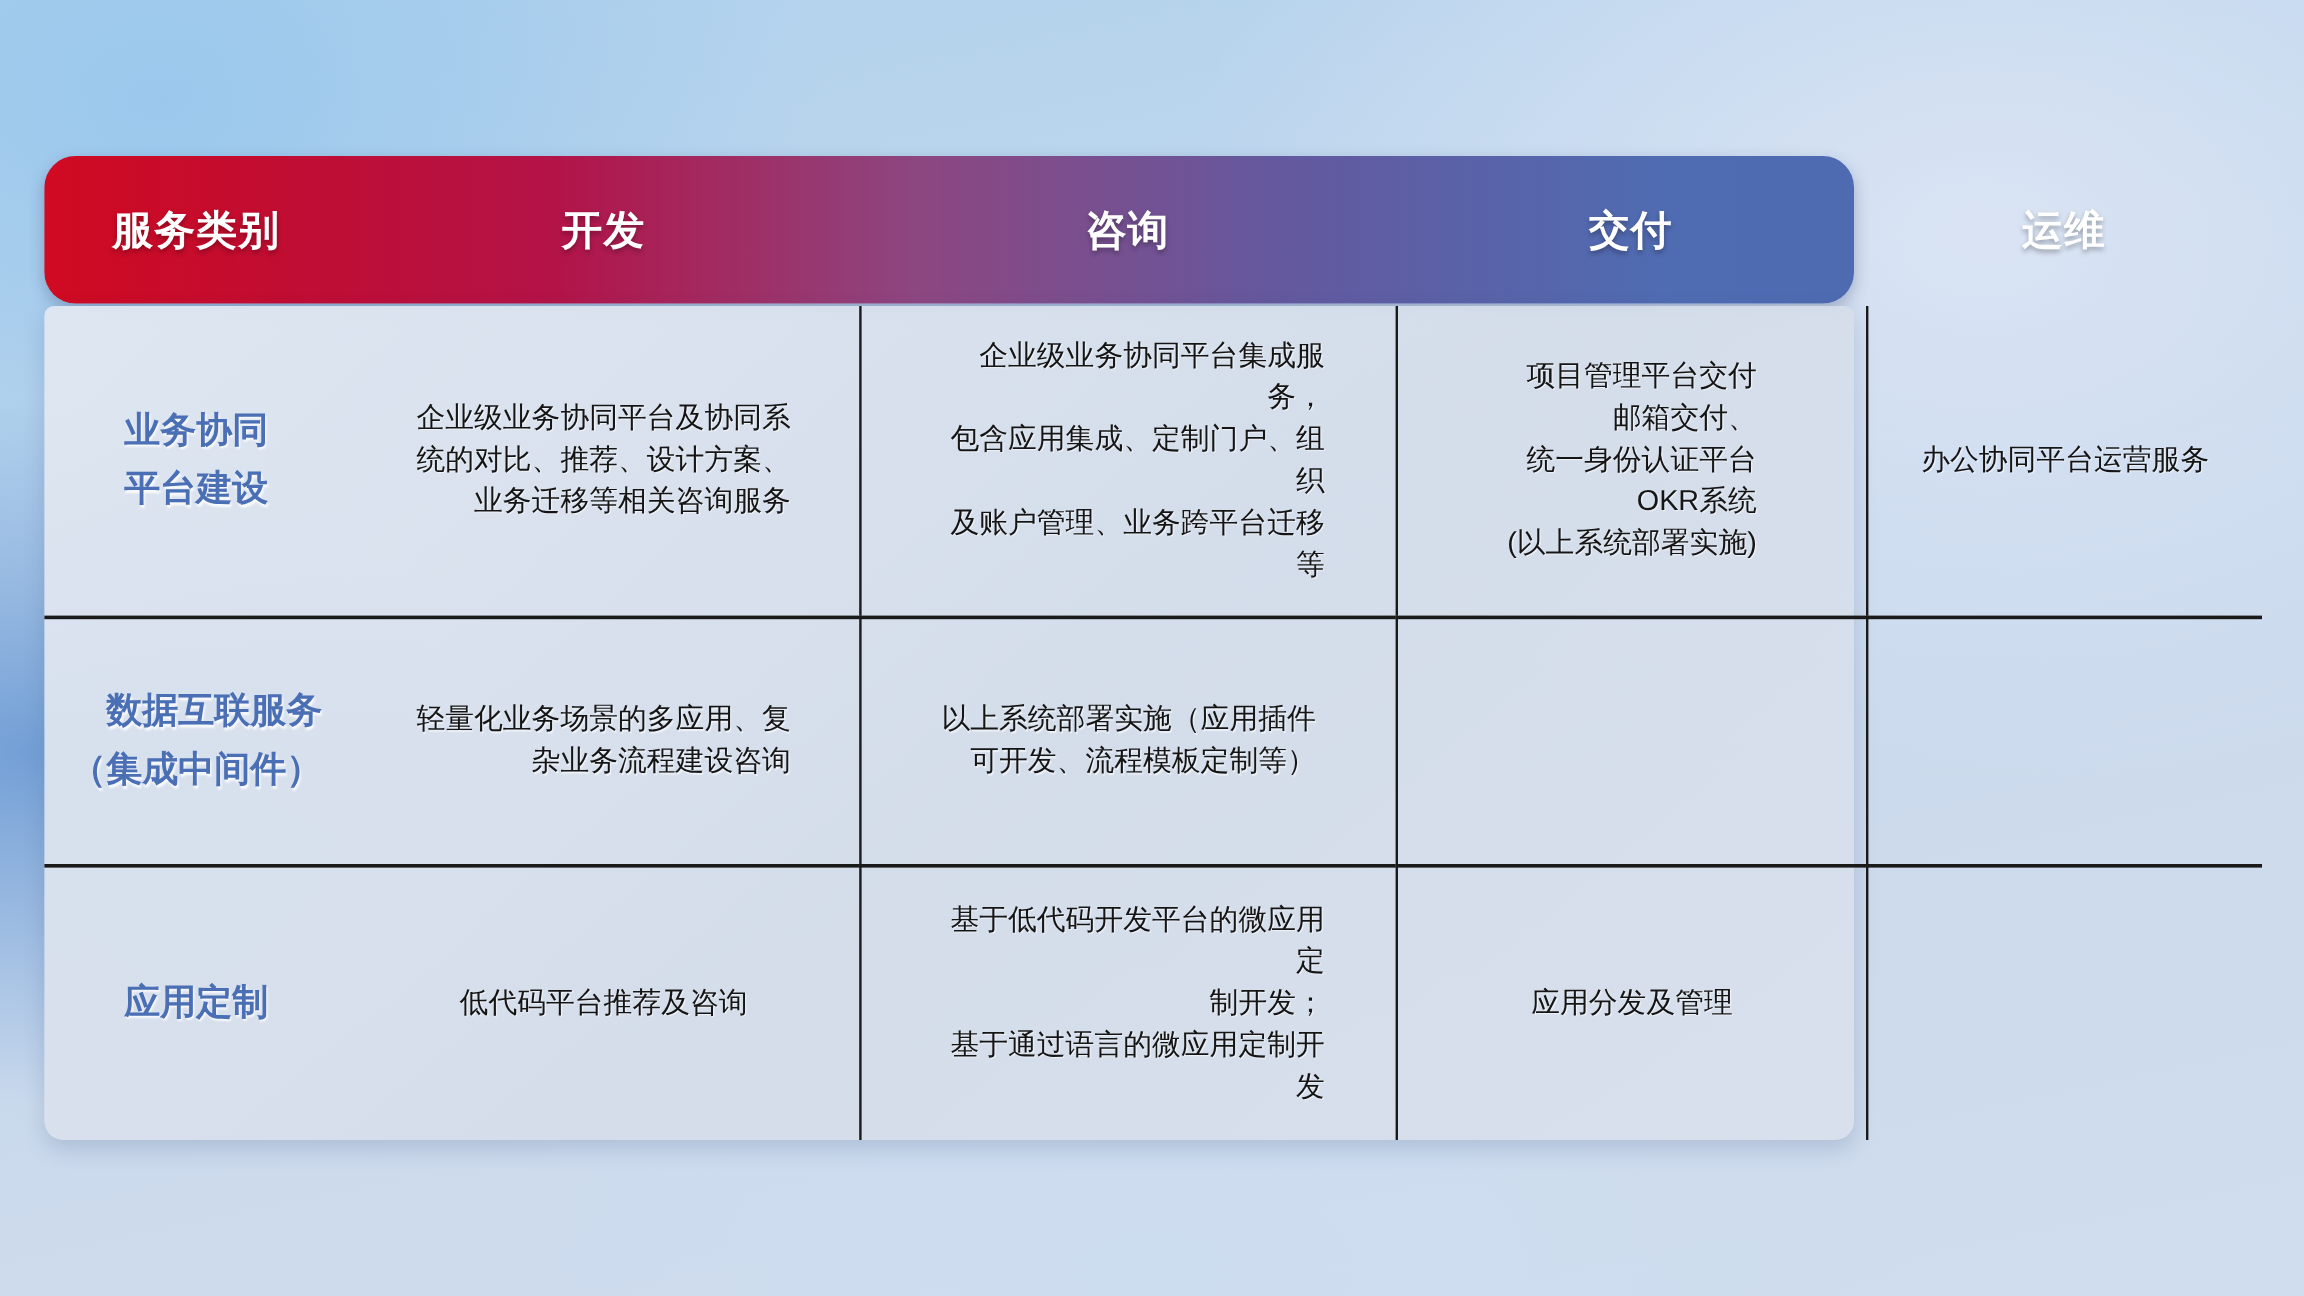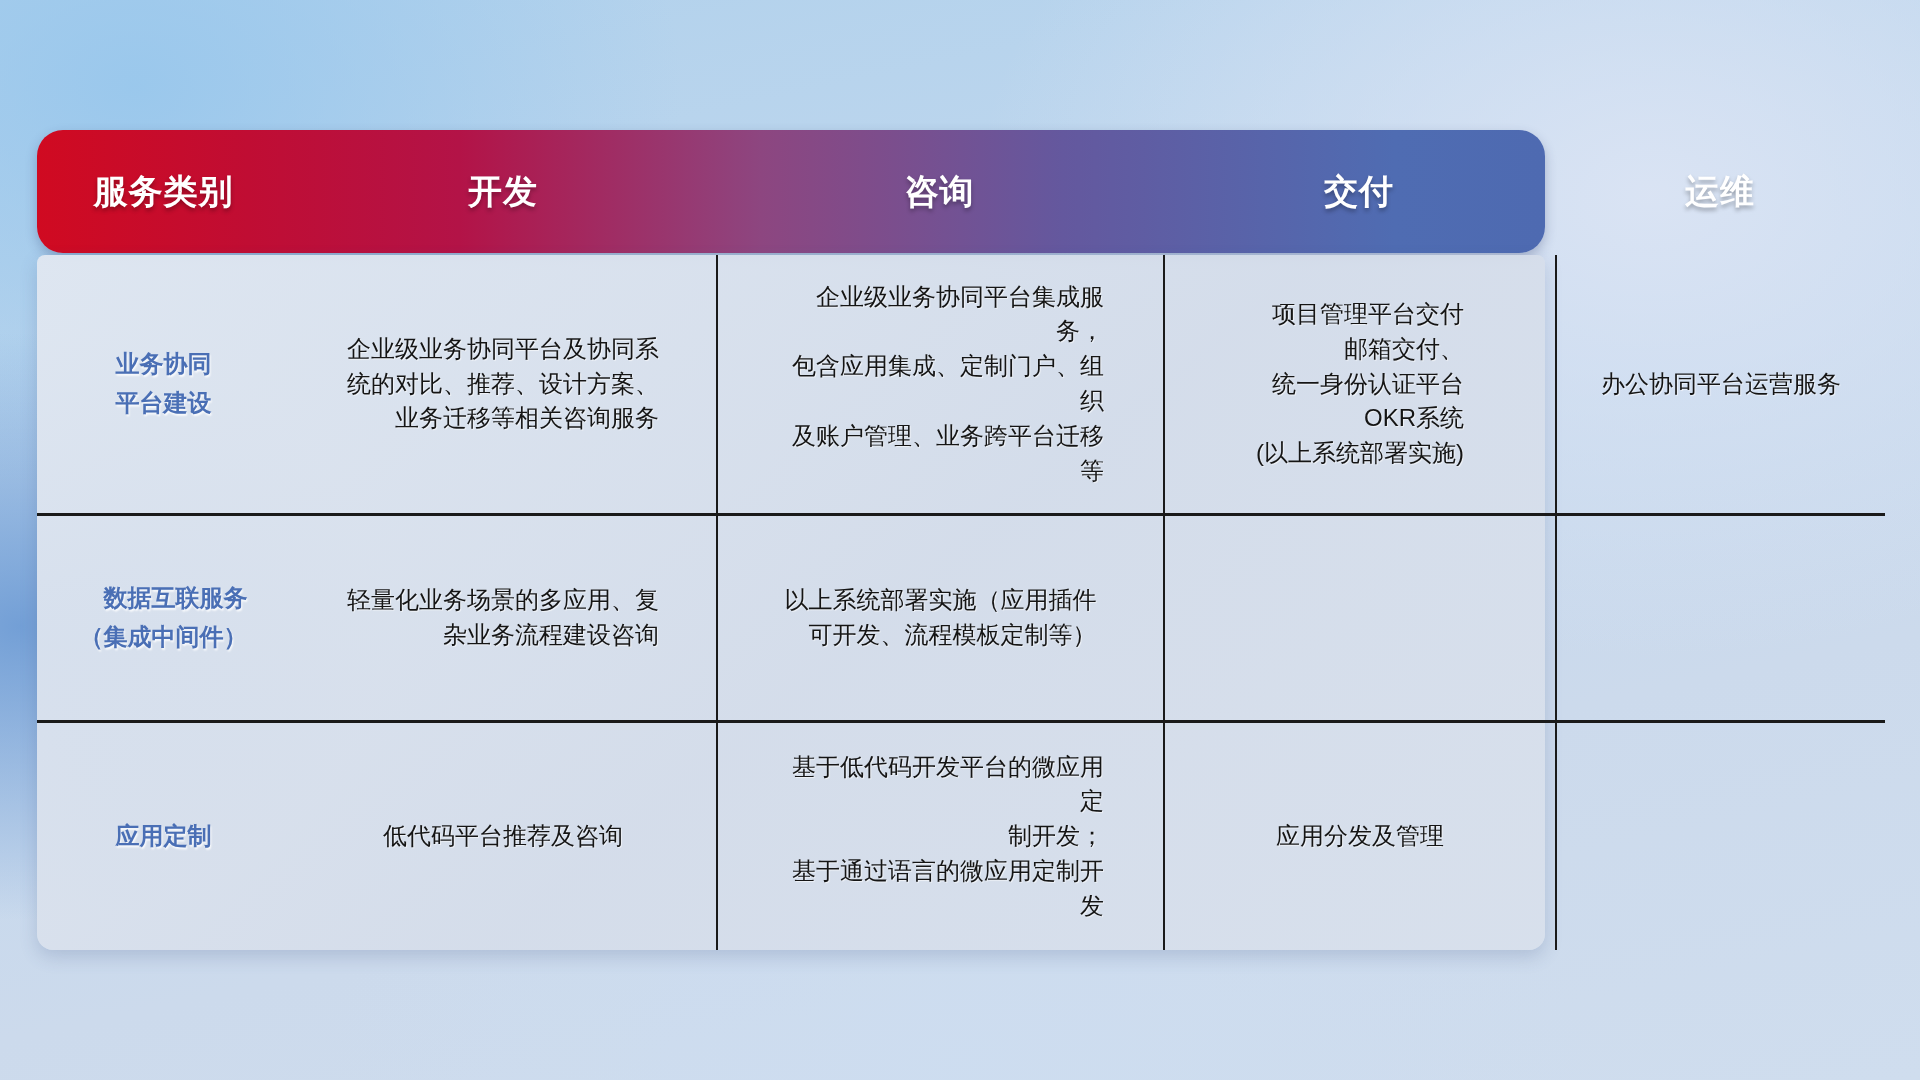--- a/index.html
+++ b/index.html
@@ -42,21 +42,21 @@
     box-shadow: 0 7px 18px rgba(60, 80, 130, 0.20);
   }
   .cell {
     display: flex; align-items: center; justify-content: center;
     box-sizing: border-box; padding: 12px 30px;
     text-align: right; white-space: pre-line;
     font-size: 24px; line-height: 1.45; color: #151515;
     text-shadow: 1px 1px 1px rgba(255,255,255,0.65);
   }
   .cell.cat {
-    color: #4a6fb5; font-weight: bold; font-size: 24px; line-height: 1.62;
+    color: #4a6fb5; font-weight: bold; font-size: 30px; line-height: 1.62;
     text-shadow: 1px 2px 2px rgba(255,255,255,0.9);
     padding: 12px 8px;
   }
   .cell.dev { padding: 12px 59px; }
   .bl { border-left: 2px solid #1a1a1a; }
   .bt { border-top: 3px solid #1a1a1a; }
 </style>
 </head>
 <body>
 

